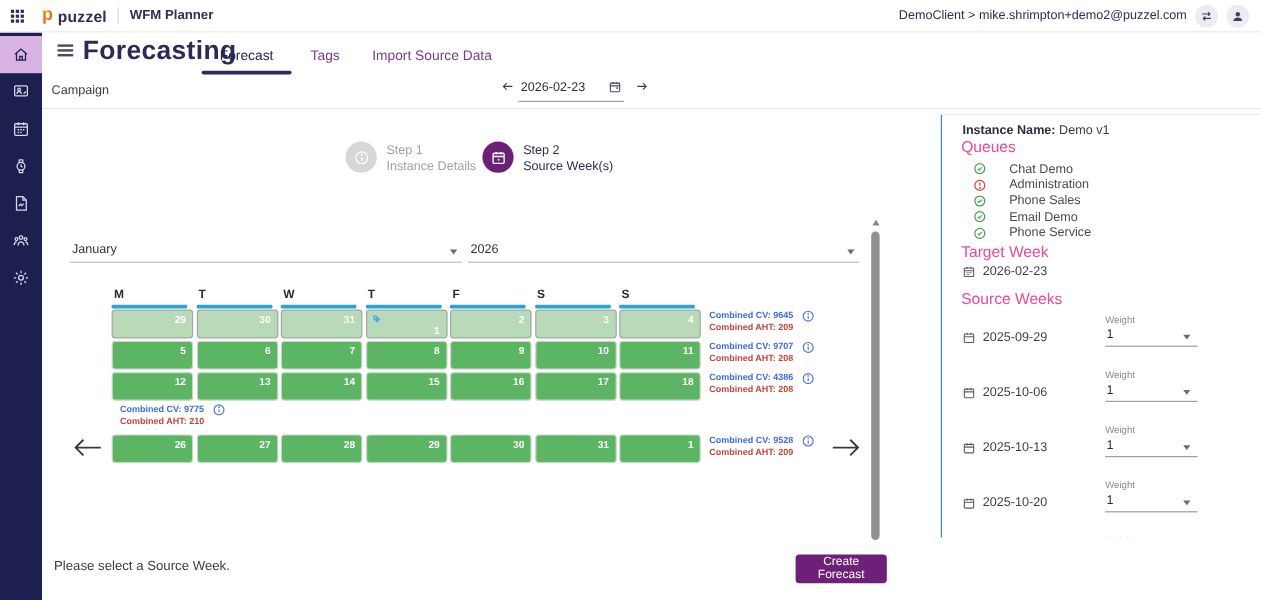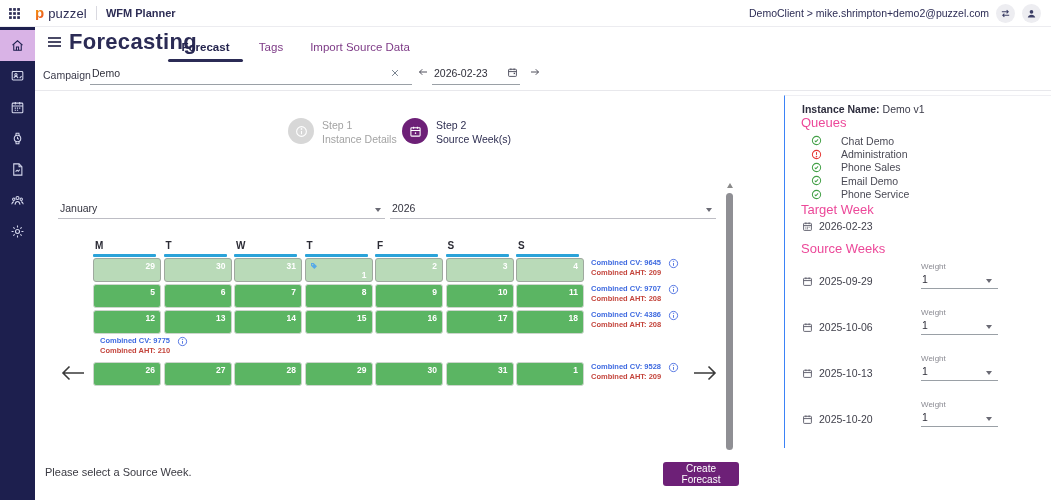--- a/index.html
+++ b/index.html
@@ -6,39 +6,39 @@
   #app{position:relative;width:1051px;height:500px;overflow:hidden;
        font-family:"Liberation Sans","DejaVu Sans",sans-serif;color:#2d2d55;background:#fff;}
   svg{display:block}
   
   .topbar{position:absolute;left:0;top:0;width:1051px;height:27px;background:#fff;
           border-bottom:1px solid #ececf0;display:flex;align-items:center;box-sizing:border-box;z-index:6}
   .appgrid{margin-left:8px;color:#2d2d55;cursor:pointer}
   .brandwrap{display:flex;align-items:center;margin-left:14px;gap:4px}
   .plogo{font-weight:800;font-size:15px;line-height:14px;
          background:linear-gradient(135deg,#f6a200,#e84b2c);-webkit-background-clip:text;background-clip:text;color:transparent}
-  .brand{font-weight:400;font-size:13px;color:#2d2d55;letter-spacing:.2px}
+  .brand{font-weight:700;font-size:13px;color:#2d2d55;letter-spacing:.2px}
   .tb-sep{width:1px;height:14px;background:#d9d9e0;margin:0 9px}
   .product{font-size:11px;font-weight:700;color:#2d2d55}
   .tb-right{margin-left:auto;display:flex;align-items:center;gap:7px;padding-right:10px}
   .account{font-size:10.5px;color:#2d2d55}
   .tb-circle{width:19px;height:19px;border-radius:50%;background:#ededf1;display:flex;align-items:center;justify-content:center;color:#3c3f66;cursor:pointer}
   
   .sidebar{position:absolute;left:0;top:27px;width:35px;height:473px;background:#1d1f4e;z-index:5}
   .side-item{width:35px;height:31px;display:flex;align-items:center;justify-content:center;color:#d6d9ee;cursor:pointer}
   .side-item:first-child{margin-top:3px}
   .side-item.active{background:#d9b3e6;color:#1d1f4e}
   
   .hamburger{position:absolute;left:48px;top:37px;width:13px;cursor:pointer}
   .hamburger div{height:1.6px;background:#4a4a66;margin-bottom:2.6px}
   .page-title{position:absolute;left:69px;top:29px;font-size:22px;font-weight:600;color:#2b2b55;letter-spacing:.3px}
   .tabs{position:absolute;left:168px;top:37px;display:flex;height:20px}
   .tab{font-size:11.5px;color:#7d3a86;display:flex;align-items:center;justify-content:center;cursor:pointer;position:relative}
   .tab.t0{width:75px}.tab.t1{width:56px}.tab.t2{width:122px}
-  .tab.active{color:#24244e;font-weight:700}
+  .tab.active{color:#24244e;font-weight:400}
   .tab.active::after{content:"";position:absolute;left:0;right:0;bottom:-5px;height:3px;background:#2b2b55;border-radius:2px}
   
   .campaign-label{position:absolute;left:43px;top:69px;font-size:10.5px;color:#3a3a4a}
   .field{position:absolute;height:24px;border-bottom:1px solid #9aa0a6;box-sizing:border-box;cursor:text}
   .field .val{position:absolute;left:2px;top:6px;font-size:10.5px;color:#2f2f3a}
   .campaign-field{left:90px;top:61px;width:322px}
   .clear-x{position:absolute;right:12px;top:7px;color:#5f6b7a;cursor:pointer}
   .wk-arrow{position:absolute;top:66px;color:#3c3c4a;cursor:pointer}
   .wk-prev{left:416px}.wk-next{left:528px}
   .date-field{left:432px;top:61px;width:88px}
@@ -213,28 +213,20 @@
       <div></div>
     </div>
   <div class="page-title">Forecasting</div>
   <div class="tabs">
     <div class="tab t0 active">Forecast</div>
     <div class="tab t1">Tags</div>
     <div class="tab t2">Import Source Data</div>
   </div>
 
   <div class="campaign-label">Campaign</div>
-  <div class="field campaign-field">
-    <span class="val">Demo</span>
-    <span class="clear-x">
-      <svg width="10" height="10" viewBox="0 0 24 24" fill="none" stroke="currentColor" stroke-width="2">
-          <path d="M5 5l14 14M19 5L5 19"></path>
-        </svg>
-    </span>
-  </div>
   <span class="wk-arrow wk-prev">
     <svg width="14" height="12" viewBox="0 0 24 24" fill="none" stroke="currentColor" stroke-width="1.8">
         <path d="M20 12H5M10.5 6.5L5 12l5.5 5.5"></path>
       </svg>
   </span>
   <div class="field date-field">
     <span class="val">2026-02-23</span>
     <span class="cal">
       <svg width="11" height="11" viewBox="0 0 24 24" fill="none" stroke="currentColor" stroke-width="2">
           <rect x="3.5" y="5" width="17" height="15.5" rx="1.5"></rect>

